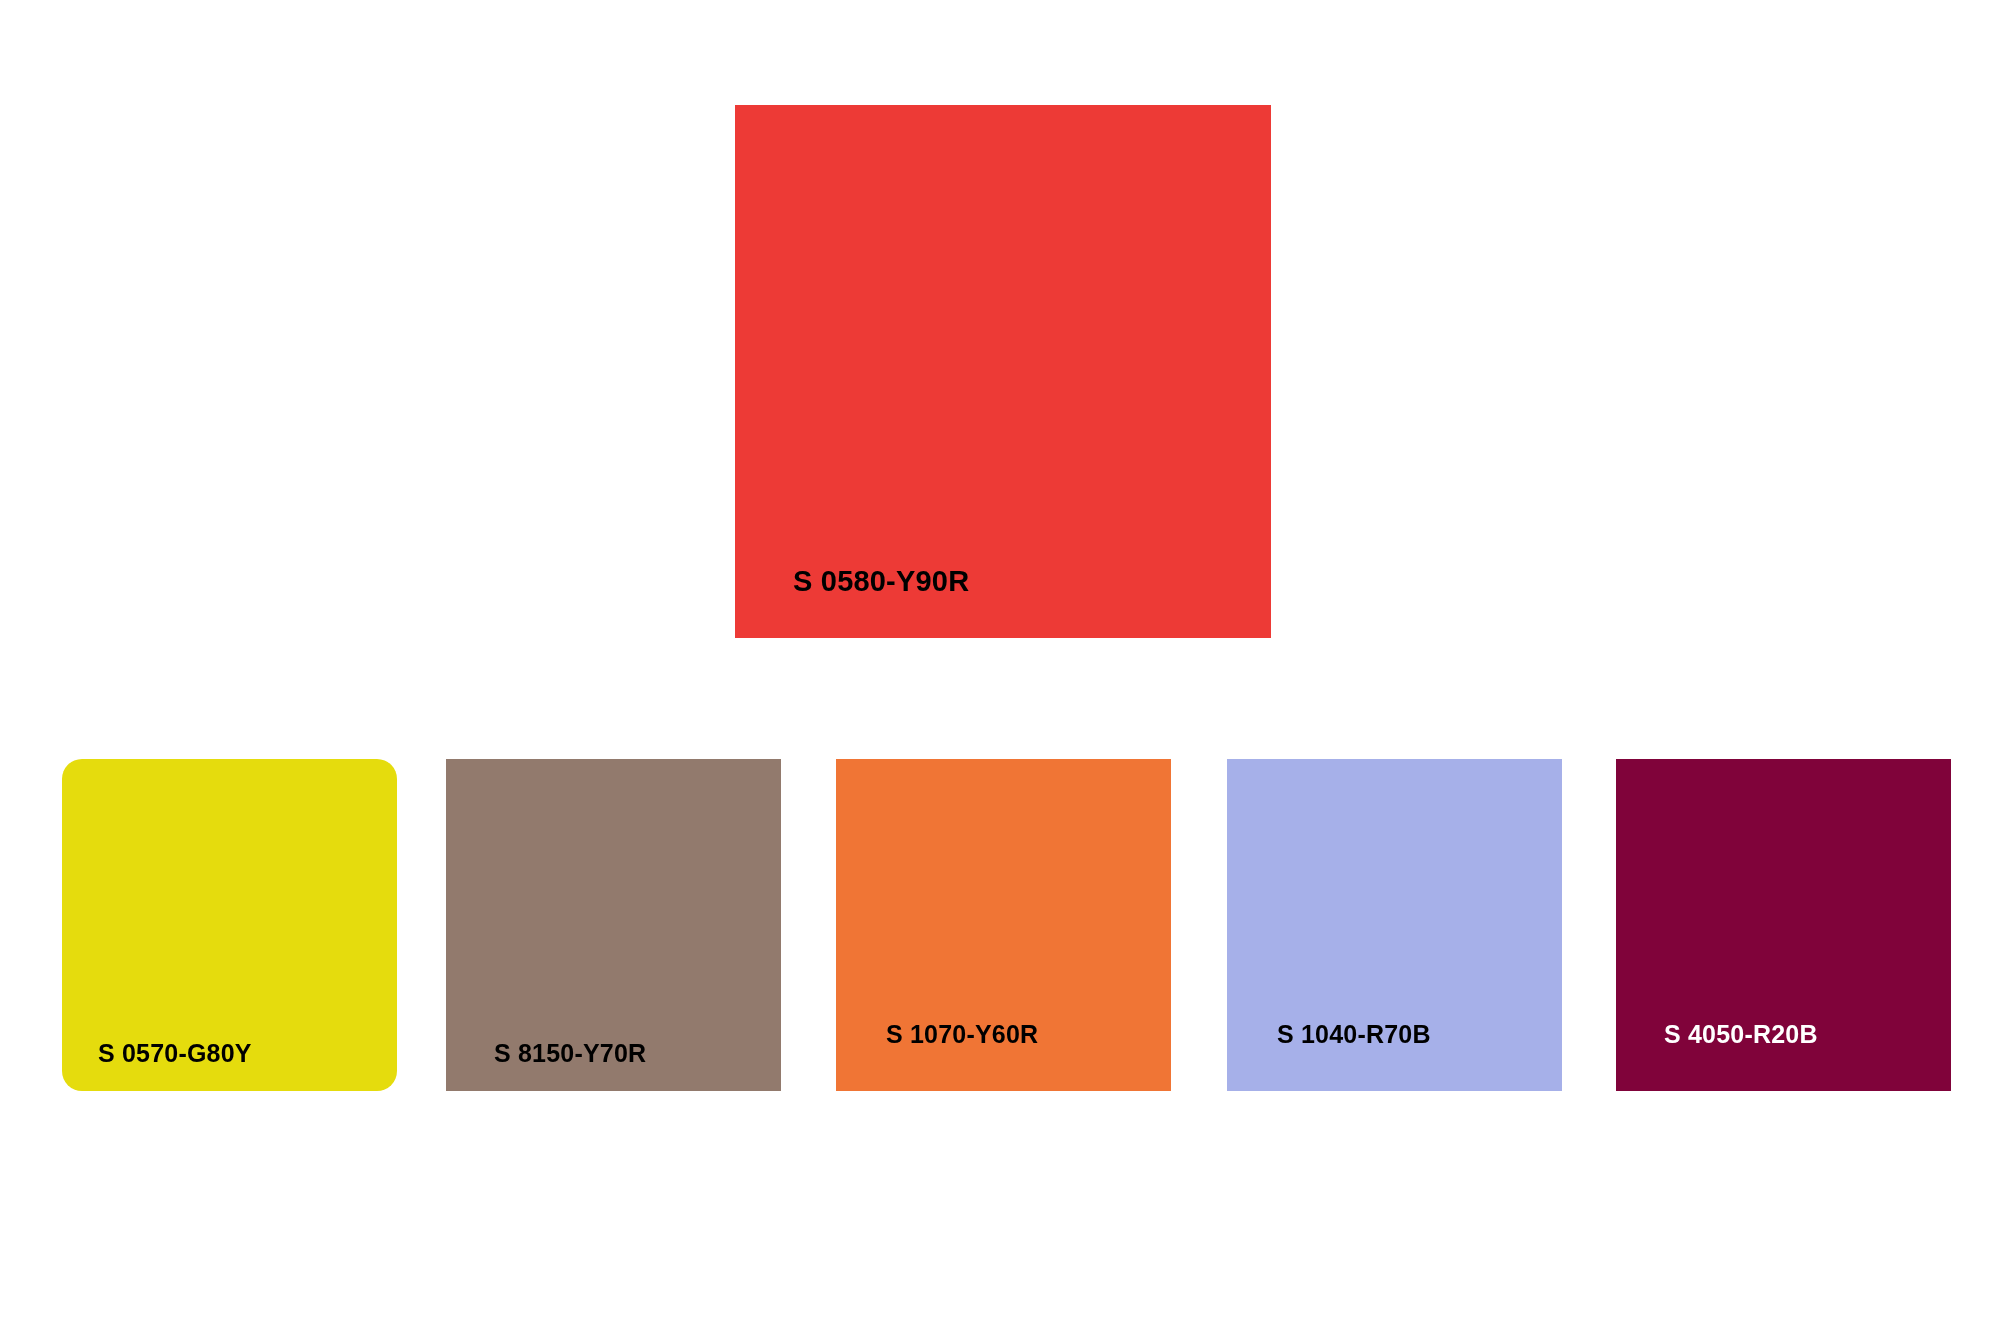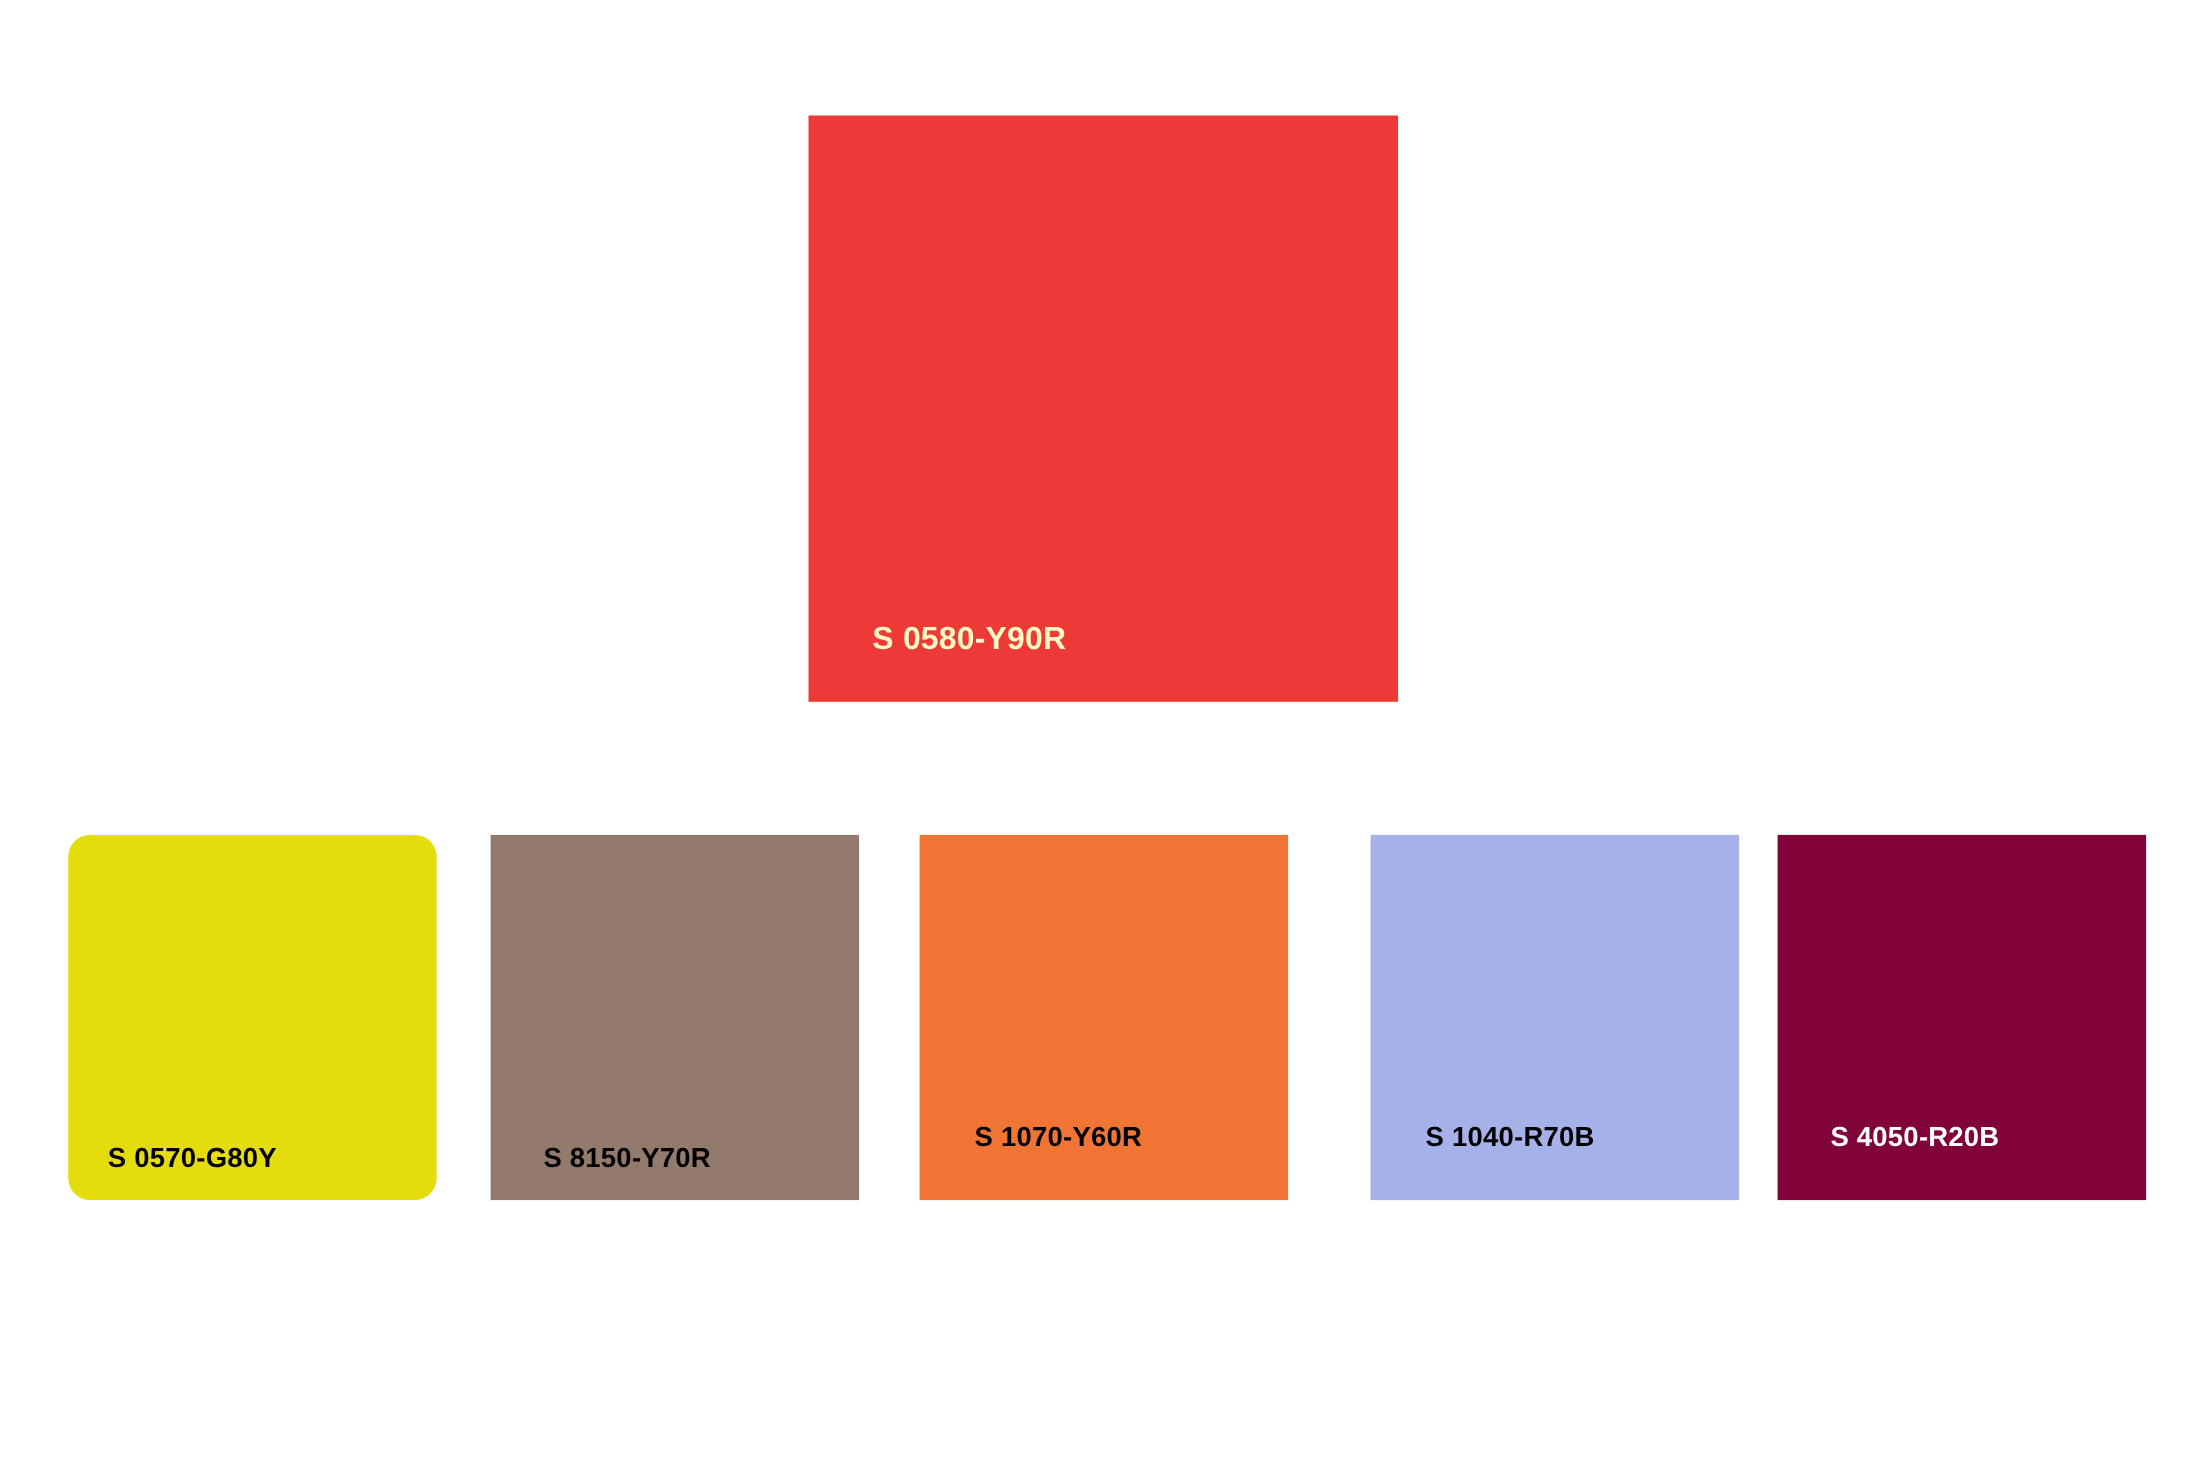--- a/index.html
+++ b/index.html
@@ -57,38 +57,38 @@
     height: 332px;
   }
   .swatch-row-item .swatch-label {
     font-size: 25px;
     color: #000000;
   }
 
   .swatch-pos-0 { left: 62px;   }
   .swatch-pos-1 { left: 446px;  }
   .swatch-pos-2 { left: 836px;  }
-  .swatch-pos-3 { left: 1227px; margin-left: 19px; }
+  .swatch-pos-3 { left: 1227px; }
   .swatch-pos-4 { left: 1616px; text-align: center; }
 
   .swatch-pos-0 .swatch-label { left: 36px; bottom: 25px; }
   .swatch-pos-1 .swatch-label { left: 48px; bottom: 25px; }
   .swatch-pos-2 .swatch-label { left: 50px; bottom: 44px; }
   .swatch-pos-3 .swatch-label { left: 50px; bottom: 44px; }
   .swatch-pos-4 .swatch-label { left: 48px; bottom: 44px; }
 
   .label-light { color: #ffffff !important; }
 </style>
 </head>
 <body style="background-color: rgb(255, 255, 255);">
 
 <div id="swatch-board">
 
   <div class="swatch swatch-hero" style="background-color: rgb(237, 58, 54);">
-    <span class="swatch-label" style="color: #fef9c3;">S 0580-Y90R</span>
+    <span class="swatch-label" style="color: #000000;">S 0580-Y90R</span>
   </div>
 
   <div class="swatch swatch-row-item swatch-pos-0" style="background-color: rgb(229, 220, 13); border-radius: 20px;">
     <span class="swatch-label" style="color: rgb(0, 0, 0);">S 0570-G80Y</span>
   </div>
 
   <div class="swatch swatch-row-item swatch-pos-1" style="background-color: rgb(146, 122, 109);">
     <span class="swatch-label" style="color: rgb(0, 0, 0);">S 8150-Y70R</span>
   </div>
 

